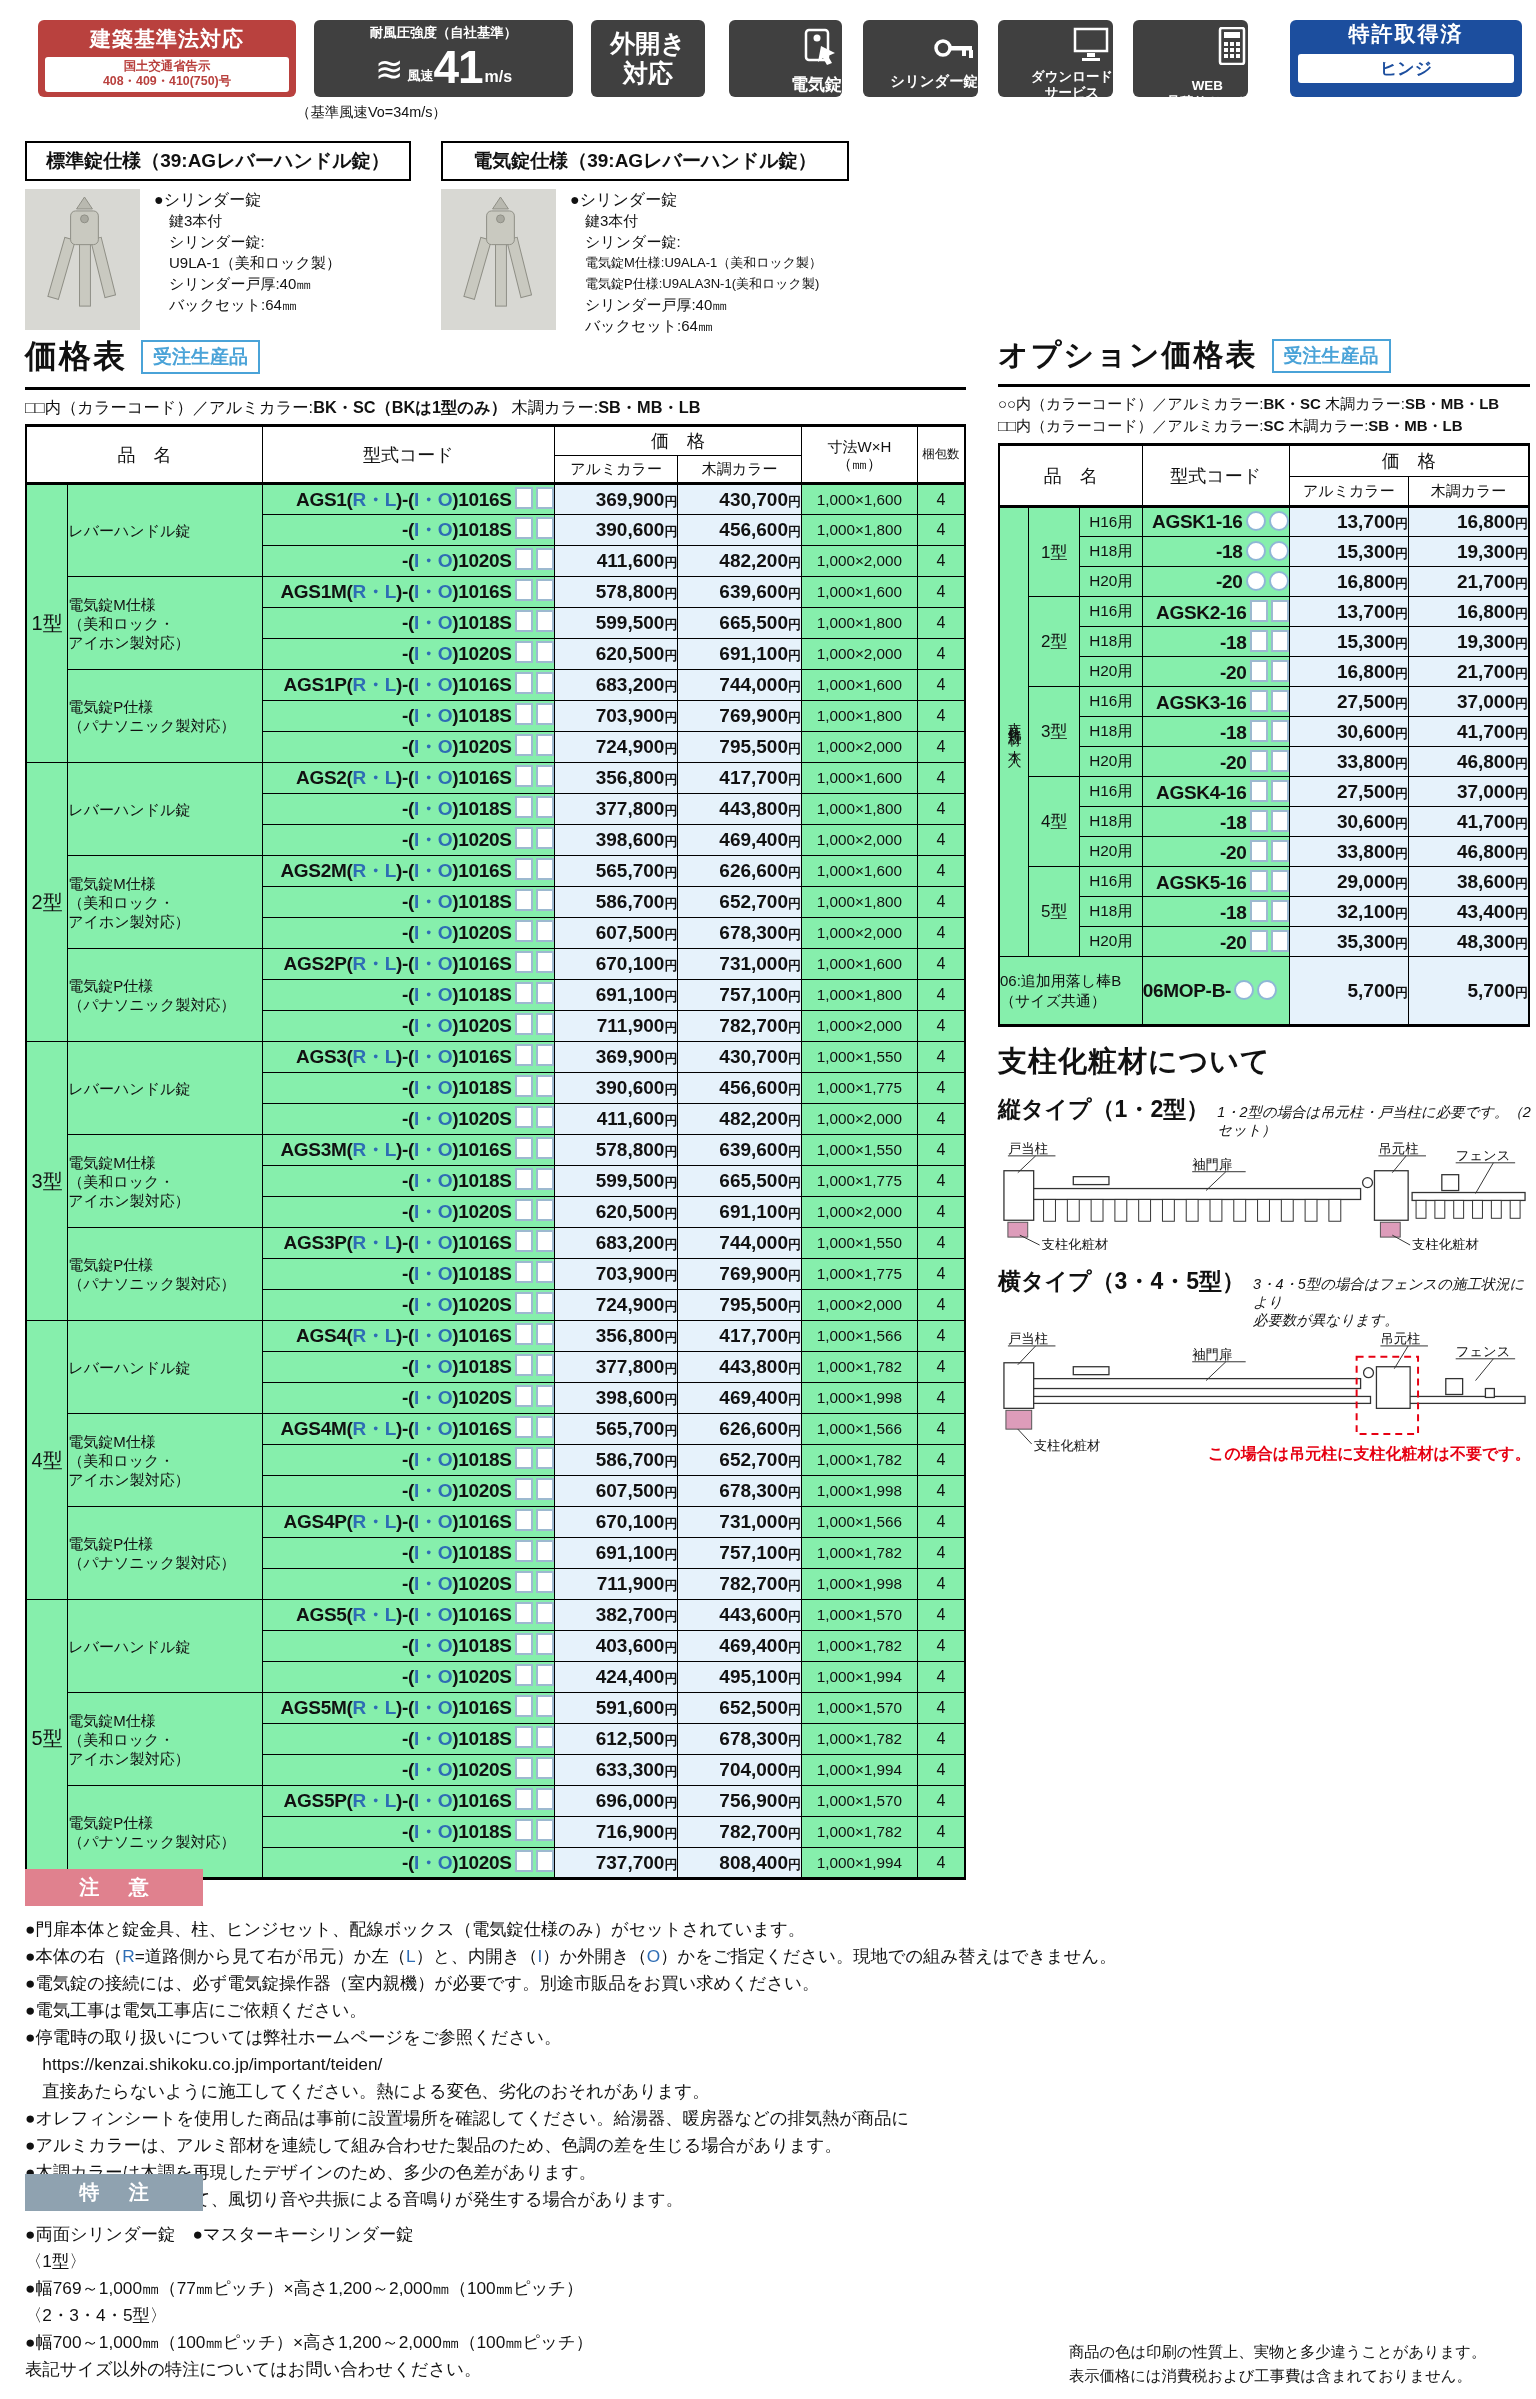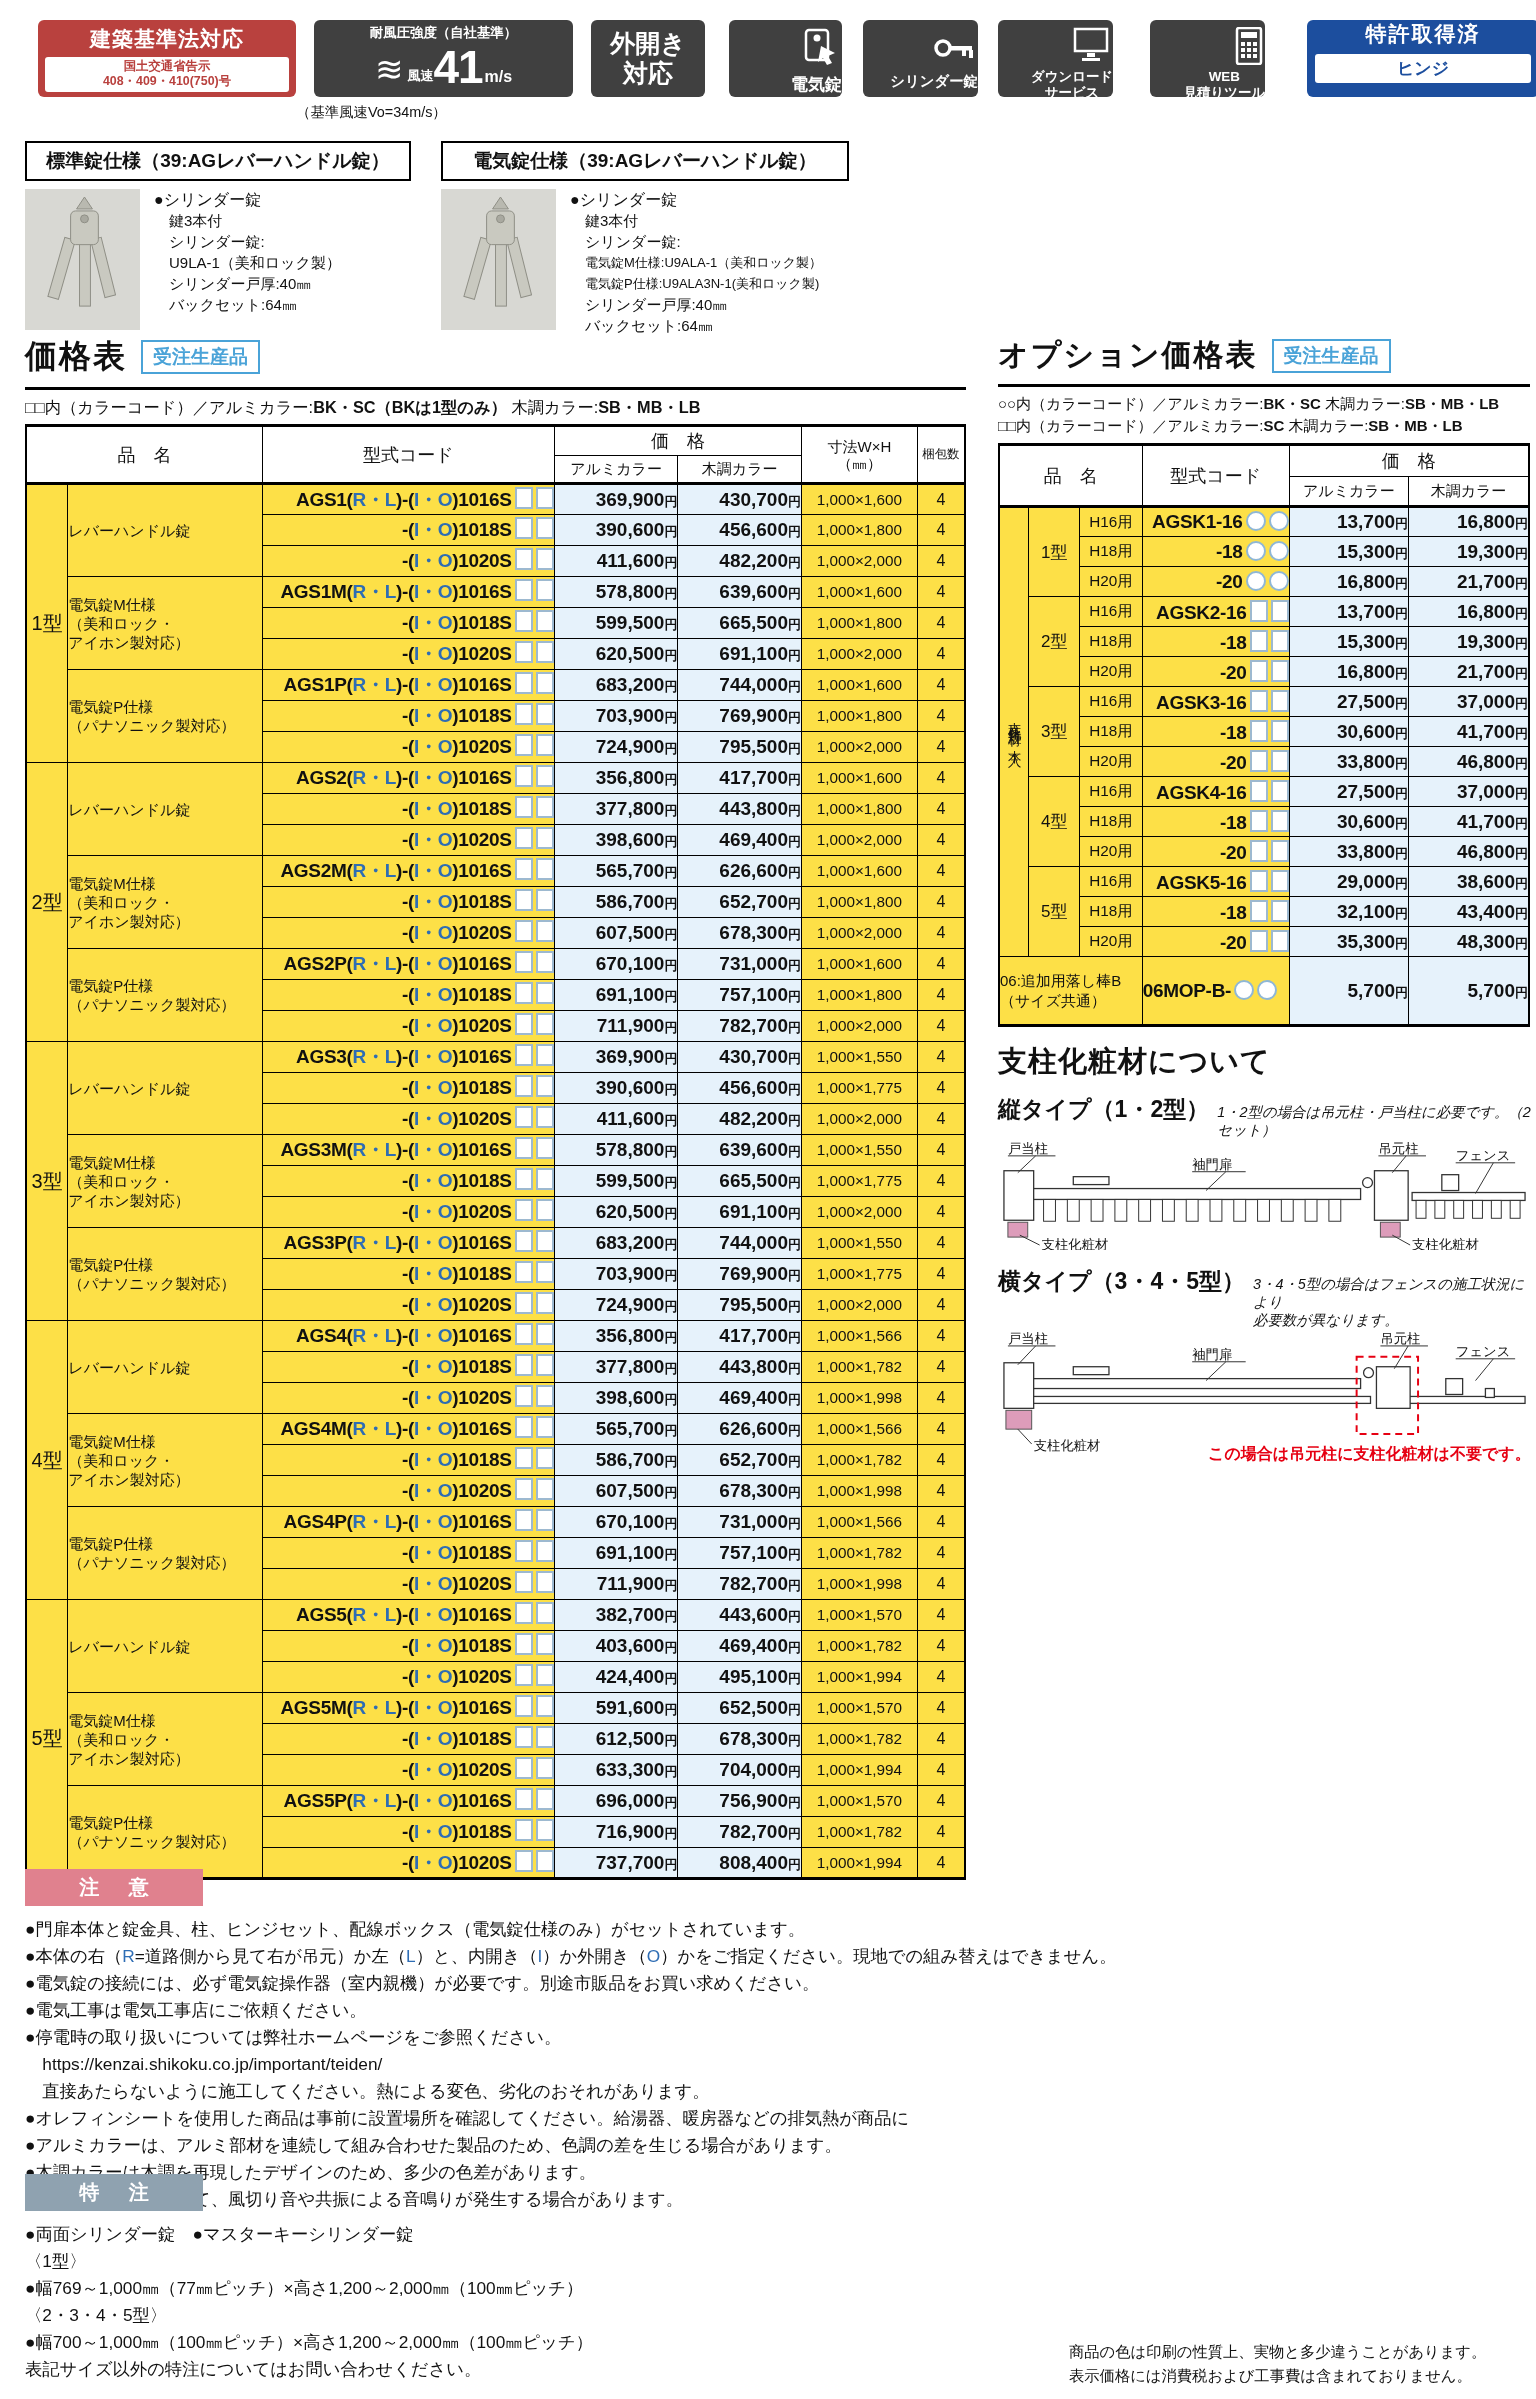--- a/index.html
+++ b/index.html
@@ -19,21 +19,21 @@
   .b-wind .lbl{font-size:13px;font-weight:bold;margin-bottom:8px;}
   .b-wind .val{font-size:46px;font-weight:bold;letter-spacing:-1px;}
   .b-wind .unit{font-size:16px;font-weight:bold;margin:0 0 5px 2px;}
   .wind-note{color:#111;font-size:14.4px;margin-top:6px;text-align:left;}
   .b-out{width:114px;margin-left:18px;padding-top:8px;font-size:25px;font-weight:bold;line-height:30px;}
   .b-icon{margin-left:22px;display:flex;flex-direction:column;align-items:flex-end;justify-content:space-between;padding:7px 0 18px;}
   .b-icon .lab{font-weight:bold;}
   .b-denki{width:113px;margin-left:24px;}
   .b-cyl{width:115px;margin-left:21px;}
   .b-dl{width:115px;margin-left:20px;}
-  .b-web{width:115px;margin-left:37px;}
+  .b-web{width:115px;margin-left:20px;gap:9px;}
   .lab1{font-size:17px;}
   .lab2{font-size:13.4px;line-height:16px;}
   .b-pat{width:232px;margin-left:42px;background:#1c4e9e;padding-top:0;}
   .b-pat .t{font-size:21px;font-weight:bold;letter-spacing:2px;}
   .b-pat .wbox{background:#fff;border-radius:3px;margin:6px 8px 0;padding:3px 0;color:#1c4e9e;font-size:17px;font-weight:bold;}
   
   .spec{position:absolute;top:141px;}
   .spec .hd{border:2px solid #000;font-size:19px;font-weight:bold;text-align:center;padding:5px 0;background:#fff;}
   .spec .bd{display:flex;margin-top:8px;}
   .keyimg{width:115px;height:141px;background:#d8d8d3;flex:none;}
@@ -45,21 +45,21 @@
   #spec1{left:25px;width:386px;}
   #spec2{left:441px;width:408px;}
   
   .sect-title{display:flex;align-items:center;}
   .sect-title .big{font-size:32px;font-weight:bold;letter-spacing:2px;}
   .order-badge{border:2px solid #4aa3d8;color:#4aa3d8;font-size:19px;padding:2px 10px;margin-left:14px;font-weight:bold;}
   .note-band{border-top:3px solid #000;margin-top:8px;padding:6px 0;font-size:16.3px;}
   .note-band .bold{font-weight:bold;}
   .note-band div{line-height:22px;}
   
-  table{border-collapse:collapse;table-layout:fixed;background:#fde047;}
+  table{border-collapse:collapse;table-layout:fixed;background:#86efac;}
   #price-table,#option-table{border:2px solid #000;border-top:3px solid #000;border-bottom:3px solid #000;}
   #price-table th,#price-table td,#option-table th,#option-table td{border:1px solid #000;padding:0;overflow:hidden;}
   thead th{font-weight:normal;background:#fff;}
   .th1{font-size:18px;}
   .th2{font-size:15px;}
   .thsize{font-size:15px;line-height:17px;}
   .thpack{font-size:12.4px;}
   #price-table thead tr:first-child{height:30px;}
   #price-table thead tr:last-child{height:28px;}
   #price-table thead th{border-bottom-width:1px;}

